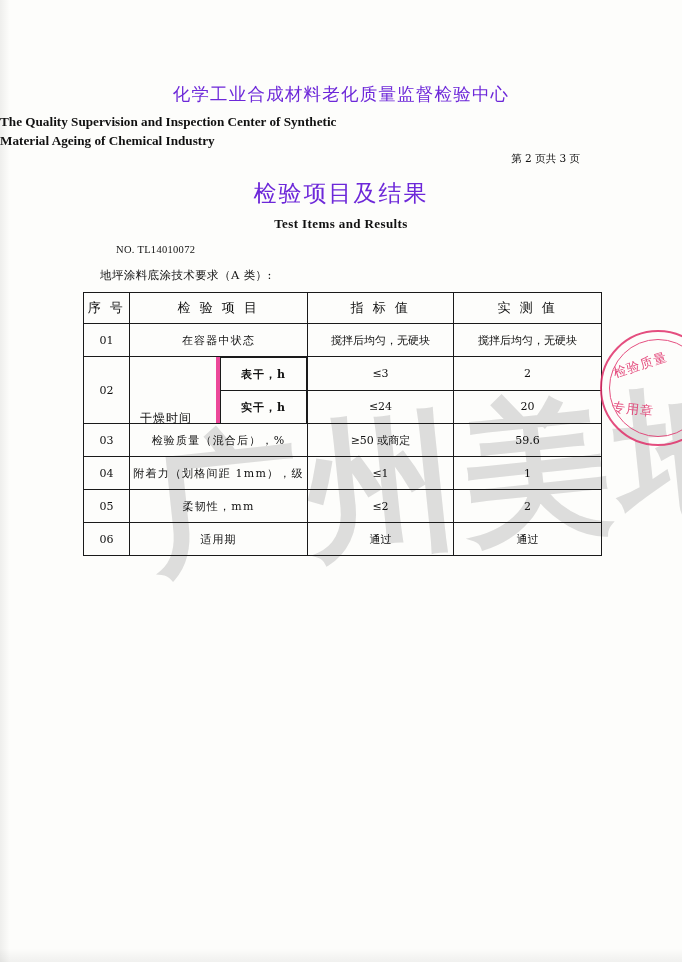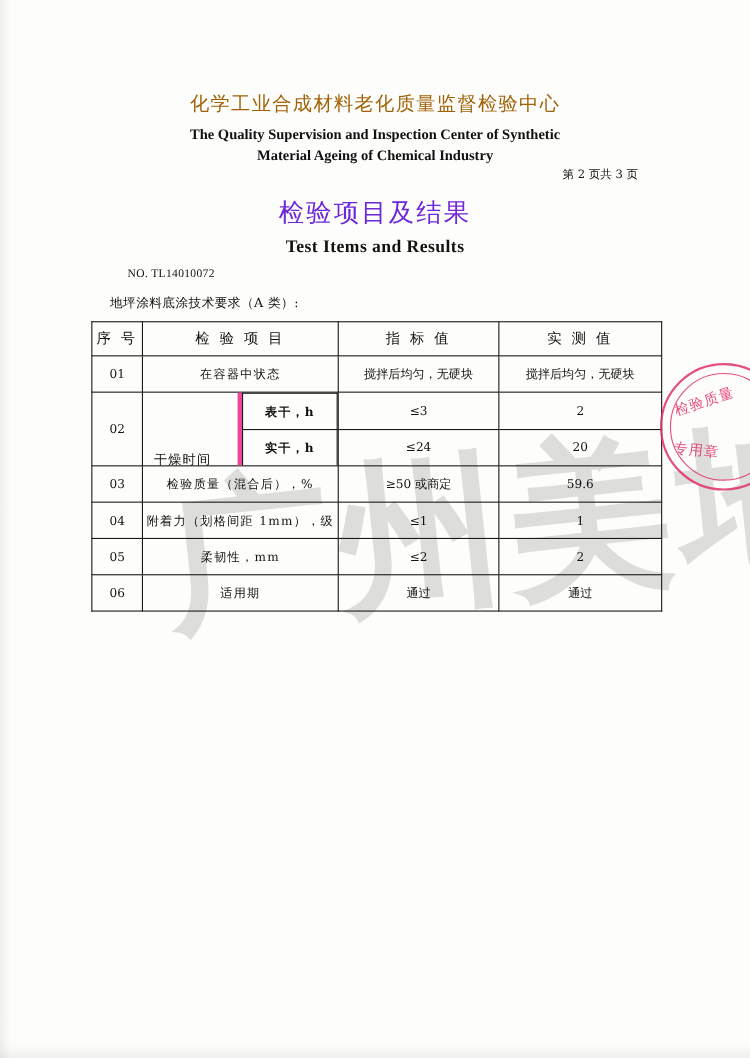--- a/index.html
+++ b/index.html
@@ -25,28 +25,27 @@
   
   .org-cn {
     position: absolute;
     top: 82px;
     left: 0;
     right: 0;
     text-align: center;
     font-family: "DejaVu Serif", serif;
     font-size: 17.5px;
     letter-spacing: 1.2px;
-    color: #a16207;
+    color: #6d28d9;
   }
   .org-en {
     position: absolute;
     top: 112px;
     left: 0;
     right: 0;
-    text-align: center;
     font-family: "Liberation Serif", serif;
     font-weight: bold;
     font-size: 13.2px;
     line-height: 19px;
     color: #111;
   }
   .page-count {
     position: absolute;
     top: 152px;
     right: 102px;
@@ -67,21 +66,21 @@
     color: #6d28d9;
   }
   .doc-title-en {
     position: absolute;
     top: 216px;
     left: 0;
     right: 0;
     text-align: center;
     font-family: "Liberation Serif", serif;
     font-weight: bold;
-    font-size: 16px;
+    font-size: 13px;
     letter-spacing: .4px;
     color: #111;
   }
 
   .report-no {
     position: absolute;
     top: 244px;
     left: 116px;
     font-family: "Liberation Serif", serif;
     font-size: 10.5px;

